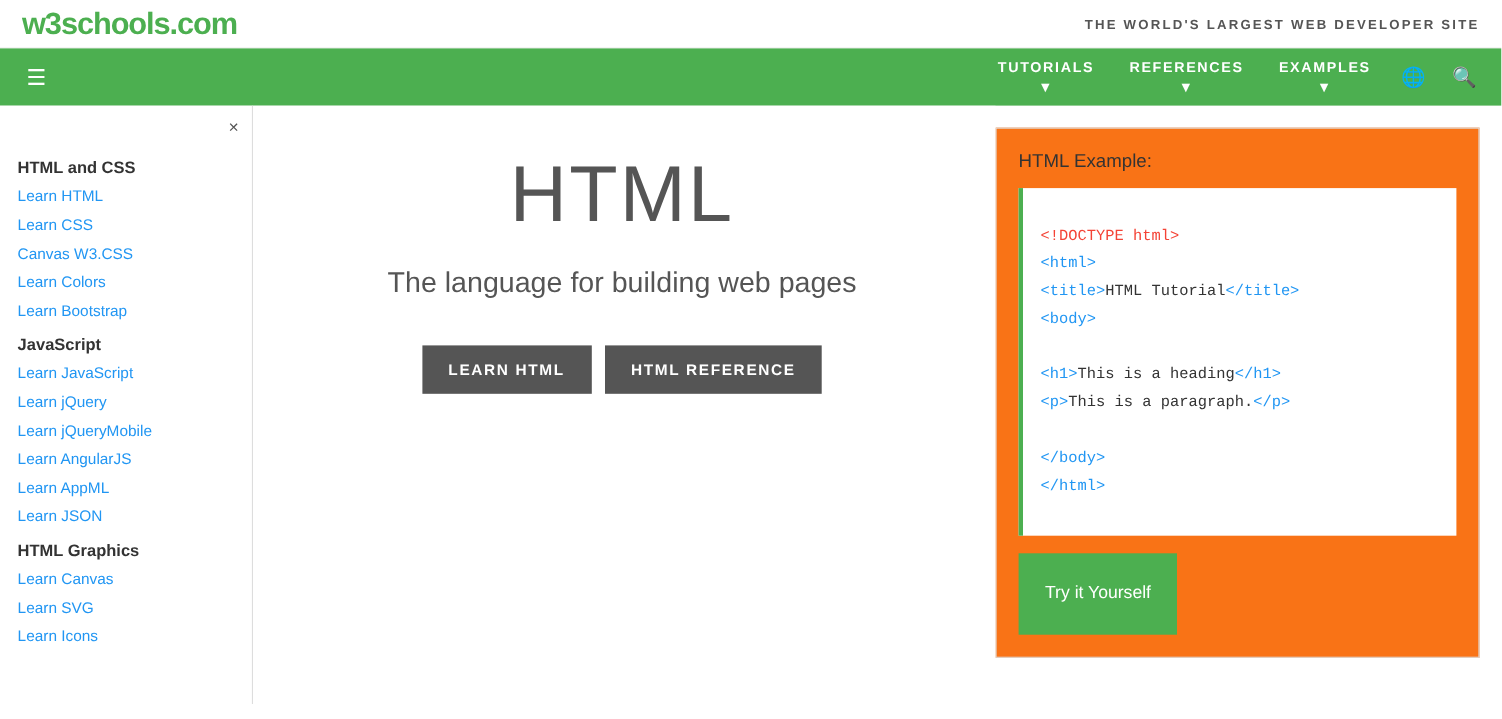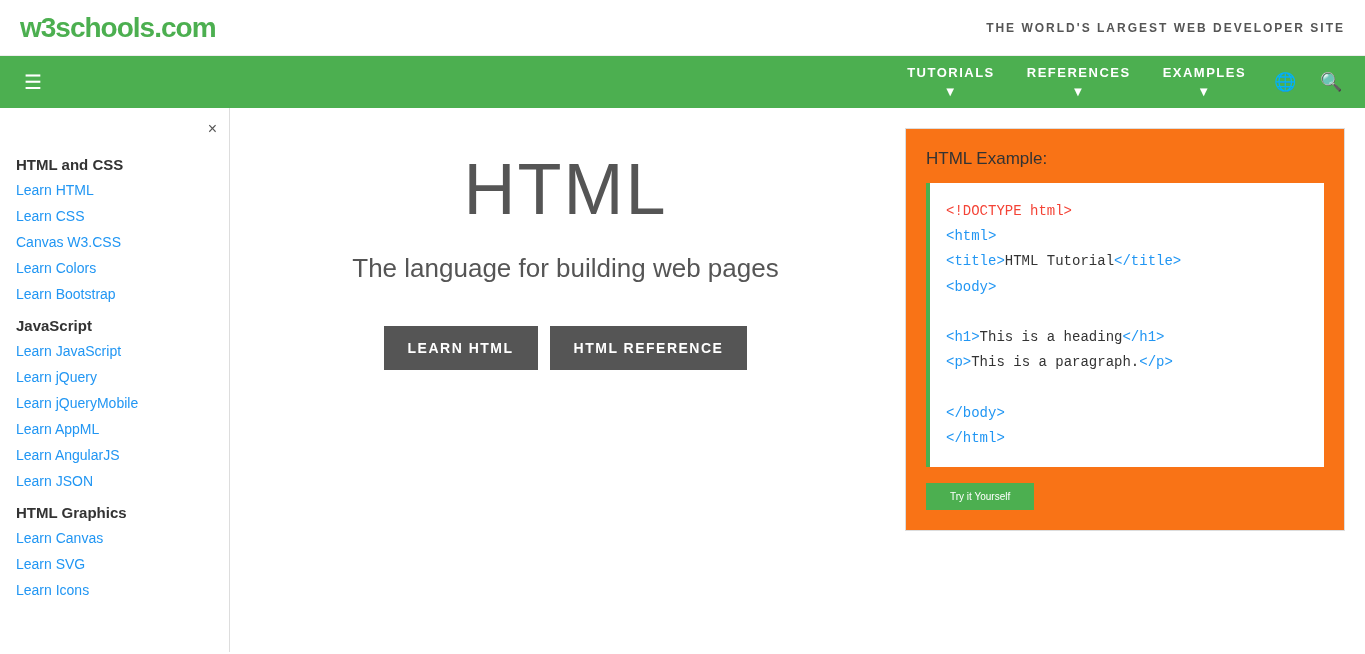--- a/index.html
+++ b/index.html
@@ -6,21 +6,21 @@
     body { font-family: 'Segoe UI', Arial, sans-serif; font-size: 15px; color: #333; overflow-x: hidden; }
 
     
     .header-top {
       display: flex;
       align-items: center;
       justify-content: space-between;
       padding: 8px 20px;
       background: #fff;
       border-bottom: 1px solid #eee;
-      height: 56px;
+      height: 44px;
     }
     .logo {
       font-size: 28px;
       font-weight: bold;
       color: #000;
       letter-spacing: -1px;
     }
     .logo span {
       color: #4CAF50;
     }
@@ -162,35 +162,35 @@
     }
     .code-box-title {
       font-size: 17px;
       color: #333;
       margin-bottom: 14px;
       font-weight: normal;
     }
     .code-area {
       background: #fff;
       border-left: 4px solid #4CAF50;
-      padding: 16px 16px;
+      padding: 32px 16px;
       font-family: 'Courier New', monospace;
       font-size: 14px;
       line-height: 1.8;
       margin-bottom: 16px;
       min-height: 220px;
     }
     .code-red { color: #f44336; }
     .code-blue { color: #2196F3; }
     .try-btn {
       background: #4CAF50;
       color: #fff;
       border: none;
-      padding: 8px 24px;
-      font-size: 10px;
+      padding: 28px 24px;
+      font-size: 16px;
       cursor: pointer;
       font-weight: 500;
     }
 
     
     .sidebar::-webkit-scrollbar { width: 6px; }
     .sidebar::-webkit-scrollbar-thumb { background: #ccc; }
   </style>
 </head>
 <body>
@@ -230,22 +230,22 @@
     <a class="sidebar-link">Learn HTML</a>
     <a class="sidebar-link">Learn CSS</a>
     <a class="sidebar-link">Canvas W3.CSS</a>
     <a class="sidebar-link">Learn Colors</a>
     <a class="sidebar-link">Learn Bootstrap</a>
 
     <div class="sidebar-section-title">JavaScript</div>
     <a class="sidebar-link">Learn JavaScript</a>
     <a class="sidebar-link">Learn jQuery</a>
     <a class="sidebar-link">Learn jQueryMobile</a>
+    <a class="sidebar-link">Learn AngularJS</a>
     <a class="sidebar-link">Learn AppML</a>
-    <a class="sidebar-link">Learn AngularJS</a>
     <a class="sidebar-link">Learn JSON</a>
 
     <div class="sidebar-section-title">HTML Graphics</div>
     <a class="sidebar-link">Learn Canvas</a>
     <a class="sidebar-link">Learn SVG</a>
     <a class="sidebar-link">Learn Icons</a>
   </div>
 
   <div class="main-content">
     <div class="html-title">HTML</div>

